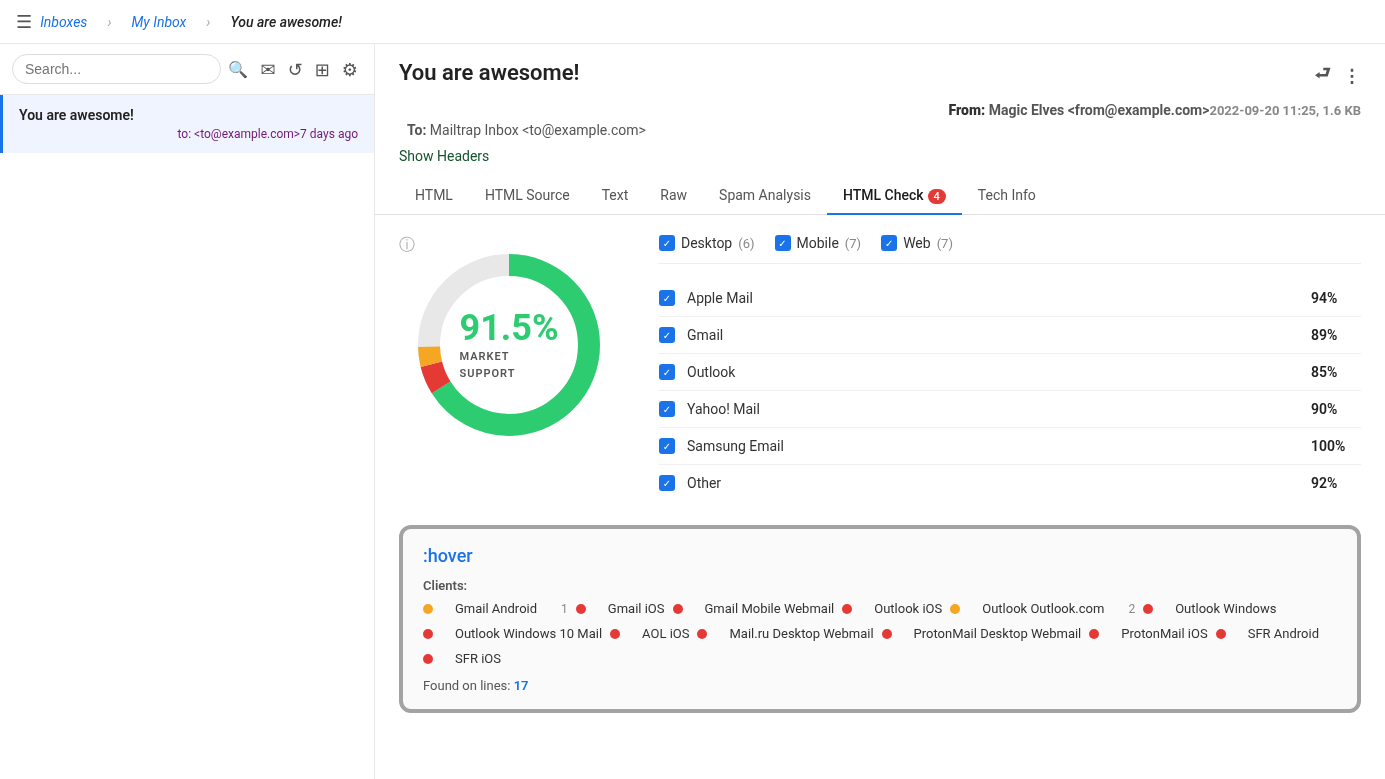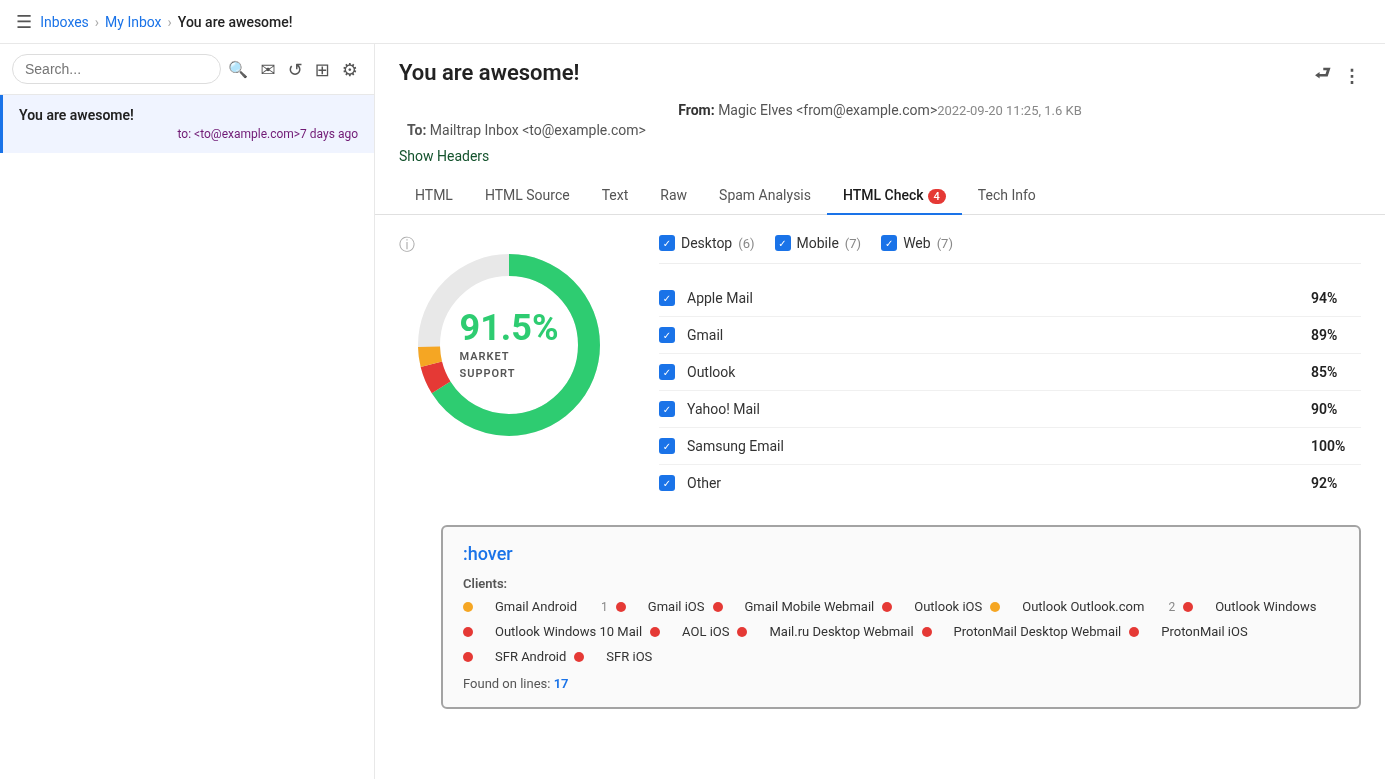--- a/index.html
+++ b/index.html
@@ -1,21 +1,21 @@
 <!DOCTYPE html>
 <html><head>
   <meta charset="utf-8">
   <style>
     * { box-sizing: border-box; margin: 0; padding: 0; }
     body { font-family: -apple-system, BlinkMacSystemFont, 'Segoe UI', Roboto, sans-serif; background: #fff; display: flex; flex-direction: column; height: 779px; overflow: hidden; }
 
     
     .top-nav { display: flex; align-items: center; padding: 0 16px; height: 44px; border-bottom: 1px solid #e8e8e8; gap: 8px; }
     .hamburger-icon { font-size: 18px; color: #555; cursor: pointer; }
-    .breadcrumb { display: flex; align-items: center; gap: 6px; font-size: 14px; color: #1a73e8; }
+    .breadcrumb { display: flex; align-items: center; gap: 20px; font-size: 14px; color: #1a73e8; font-style: italic; }
     .breadcrumb span { color: #555; }
     .breadcrumb .separator { color: #aaa; }
     .breadcrumb .current { color: #222; font-weight: 500; }
 
     
     .main-layout { display: flex; flex: 1; overflow: hidden; }
 
     
     .sidebar { width: 375px; border-right: 1px solid #e8e8e8; display: flex; flex-direction: column; flex-shrink: 0; }
     .search-bar { display: flex; align-items: center; padding: 10px 12px; border-bottom: 1px solid #e8e8e8; gap: 8px; }
@@ -31,21 +31,21 @@
     .mail-item-meta { display: flex; justify-content: flex-end; font-size: 12px; color: #701a75; }
 
     
     .content { flex: 1; display: flex; flex-direction: column; overflow: hidden; }
 
     
     .email-header { padding: 16px 24px 0; }
     .email-subject { font-size: 22px; font-weight: 600; color: #222; margin-bottom: 12px; display: flex; justify-content: space-between; align-items: flex-start; }
     .email-subject-actions { display: flex; gap: 12px; align-items: center; }
     .email-subject-icon { color: #555; font-size: 18px; cursor: pointer; }
-    .email-from-row { display: flex; justify-content: center; align-items: center; margin-bottom: 4px; }
+    .email-from-row { display: flex; justify-content: flex-end; align-items: center; margin-bottom: 4px; font-weight: bold; }
     .email-from { font-size: 14px; color: #555; }
     .email-from strong { color: #333; }
     .email-date { font-size: 13px; color: #888; }
     .email-to { font-size: 14px; color: #555; margin-bottom: 8px; margin-left: 8px; }
     .show-headers { color: #14532d; font-size: 14px; cursor: pointer; text-decoration: none; display: inline-block; margin-bottom: 0; }
 
     
     .tabs { display: flex; border-bottom: 1px solid #e0e0e0; padding: 0 24px; margin-top: 12px; gap: 0; }
     .tab { padding: 10px 16px; font-size: 14px; color: #555; cursor: pointer; border-bottom: 2px solid transparent; margin-bottom: -1px; white-space: nowrap; }
     .tab.active { color: #1a1a1a; border-bottom: 2px solid #1a73e8; font-weight: 500; }
@@ -76,21 +76,21 @@
     .filter-count { color: #888; font-size: 13px; }
 
     
     .client-row { display: flex; align-items: center; padding: 10px 0; border-bottom: 1px solid #f0f0f0; gap: 12px; }
     .client-row:last-child { border-bottom: none; }
     .client-check { width: 16px; height: 16px; background: #1a73e8; border-radius: 3px; display: flex; align-items: center; justify-content: center; color: #fff; font-size: 10px; flex-shrink: 0; }
     .client-name { font-size: 14px; color: #333; flex: 1; }
     .client-pct { font-size: 14px; font-weight: 600; color: #222; min-width: 50px; }
 
     
-    .hover-section { background: #fafafa; border: 2px solid #a3a3a3; border-radius: 6px; padding: 16px 20px; margin-top: 8px; margin-left: 42px; }
+    .hover-section { background: #fafafa; border: 4px solid #a3a3a3; border-radius: 12px; padding: 16px 20px; margin-top: 8px; }
     .hover-title { font-size: 18px; color: #1a73e8; font-weight: 500; margin-bottom: 12px; }
     .clients-label { font-size: 13px; color: #555; font-weight: 600; margin-bottom: 8px; }
     .client-tags { display: flex; flex-wrap: wrap; gap: 8px; row-gap: 10px; }
     .client-tag { display: flex; align-items: center; gap: 22px; font-size: 13px; color: #333; }
     .dot { width: 10px; height: 10px; border-radius: 50%; flex-shrink: 0; }
     .dot-orange { background: #f5a623; }
     .dot-red { background: #e53935; }
     .client-tag-num { color: #888; font-size: 12px; margin-left: 2px; }
 
     .found-label { font-size: 13px; color: #555; margin-top: 12px; }

